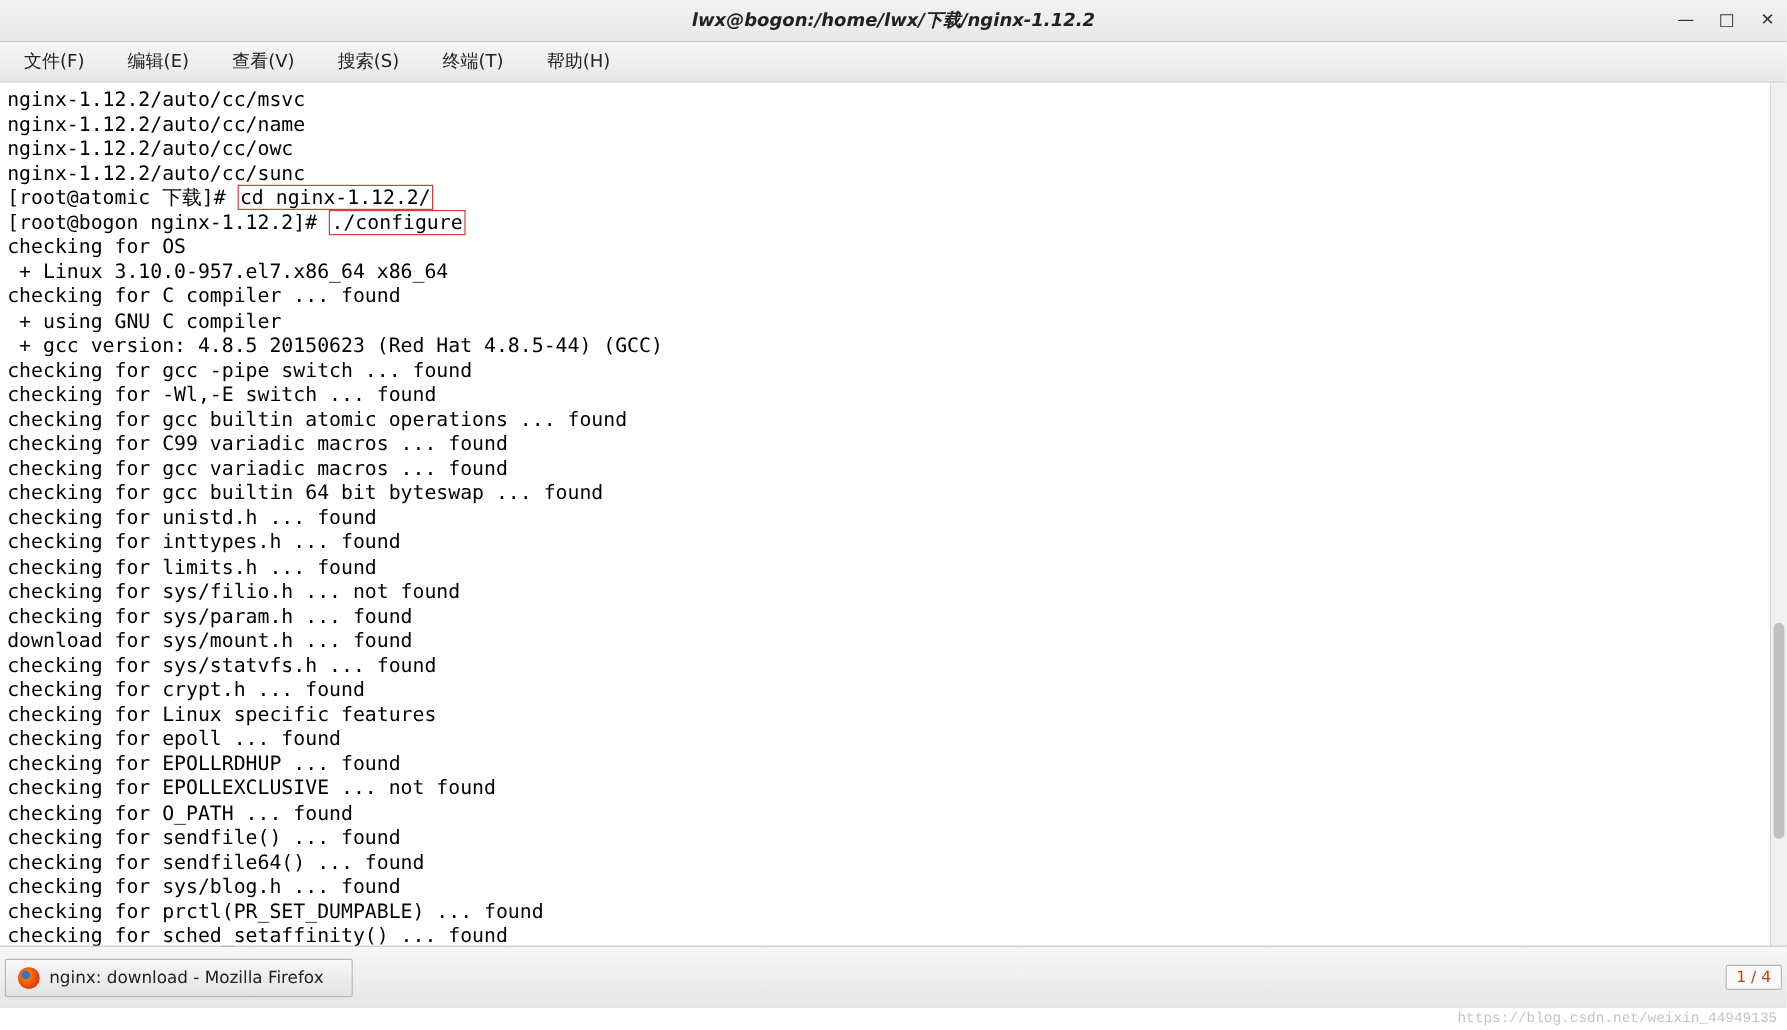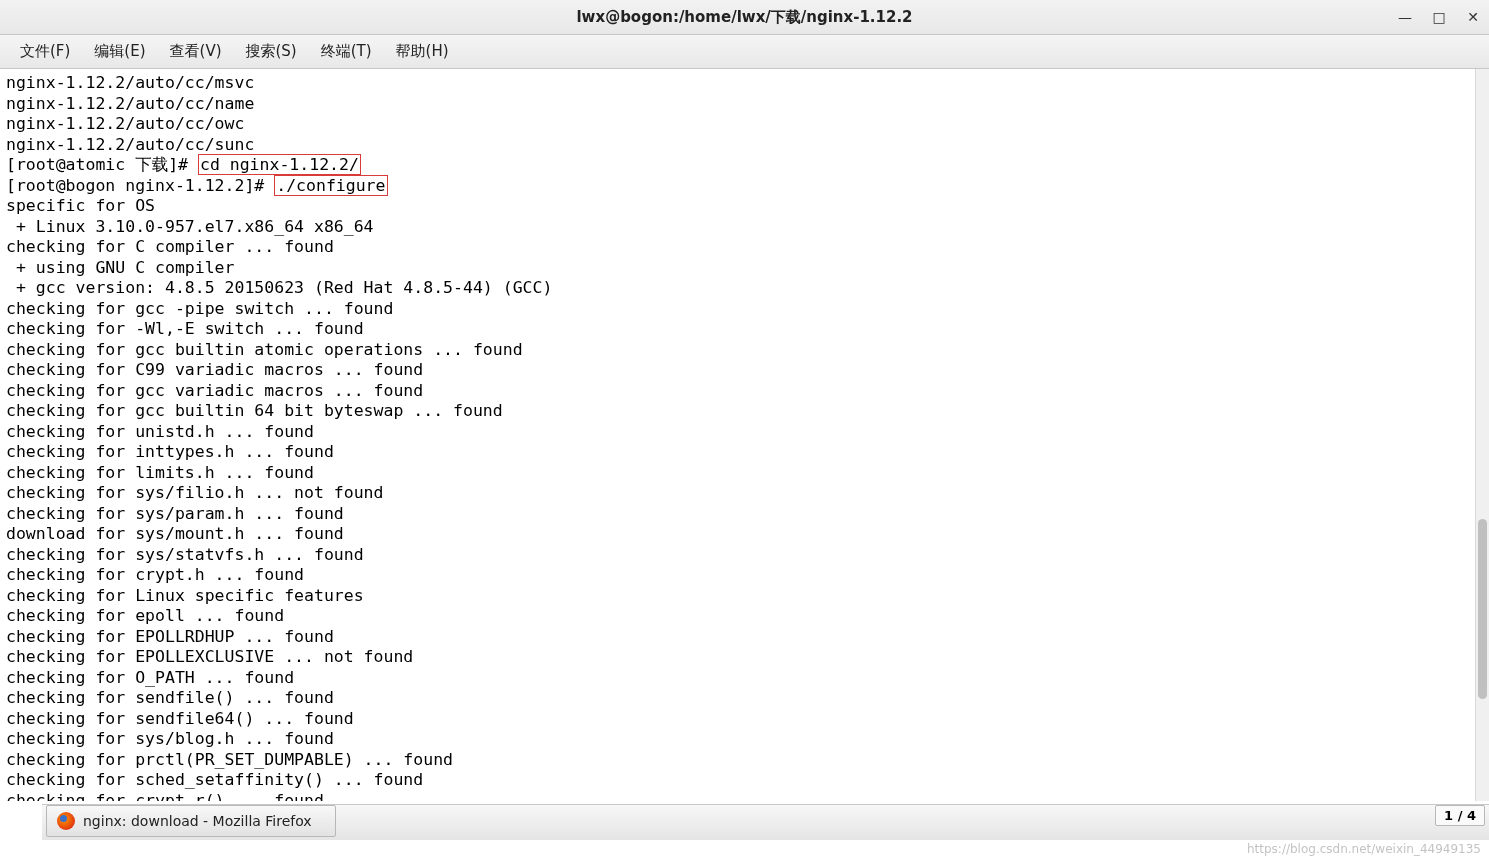--- a/index.html
+++ b/index.html
@@ -20,20 +20,21 @@
       align-items: center;
       position: relative;
     }
     .titlebar-title {
       position: absolute;
       left: 50%;
       transform: translateX(-50%);
       font-weight: bold;
       font-size: 15px;
       color: #222;
+      font-style: italic;
     }
     .window-controls {
       position: absolute;
       right: 8px;
       display: flex;
       gap: 18px;
       align-items: center;
     }
     .window-controls span {
       cursor: pointer;
@@ -42,21 +43,21 @@
       width: 16px; height: 16px;
       display: inline-flex; align-items: center; justify-content: center;
     }
     .menubar {
       height: 34px;
       background: linear-gradient(to bottom, #f5f5f5, #e8e8e8);
       border-bottom: 1px solid #c8c8c8;
       display: flex;
       align-items: center;
       padding-left: 8px;
-      gap: 0;
+      gap: 12px;
     }
     .menubar-item {
       padding: 6px 12px;
       cursor: pointer;
       font-size: 15px;
       color: #222;
     }
     .terminal {
       position: absolute;
       top: 69px;
@@ -94,27 +95,26 @@
       top: 450px;
       height: 180px;
       background: #c0c0c0;
       border-radius: 5px;
     }
     .taskbar {
       position: absolute;
       bottom: 18px;
       left: 0;
       right: 0;
-      height: 36px;
+      height: 52px;
       background: linear-gradient(to bottom, #f7f7f7, #e5e5e5);
       border-top: 1px solid #c8c8c8;
       display: flex;
-      align-items: flex-start;
+      align-items: center;
       padding: 0 4px;
-      margin-left: 42px;
     }
     .taskbar-item {
       height: 32px;
       display: flex;
       align-items: center;
       padding: 0 10px;
       margin-right: 2px;
       border: 1px solid #b8b8b8;
       background: linear-gradient(to bottom, #f8f8f8, #e2e2e2);
       border-radius: 2px;
@@ -159,32 +159,32 @@
     .term-icon::after {
       content: '>_'; color: #ccc; font-size: 8px; position: absolute; top: 0; left: 2px;
     }
     .workspace-indicator {
       margin-left: auto;
       padding: 2px 8px;
       border: 1px solid #b8b8b8;
       background: #fafafa;
       border-radius: 2px;
       font-size: 13px;
-      color: #000000;
-      font-weight: bold;
+      color: #c2410c;
     }
     .watermark {
       position: absolute;
       right: 8px;
       bottom: 0;
       height: 18px;
       font-size: 12px;
       color: rgba(120,120,120,0.45);
       display: flex;
       align-items: center;
+      font-family: Liberation Mono, monospace;
     }
   </style>
 </head>
 <body>
 
 <div class="titlebar">
   <div class="titlebar-title">lwx@bogon:/home/lwx/下载/nginx-1.12.2</div>
   <div class="window-controls">
     <span>—</span>
     <span>□</span>
@@ -201,21 +201,21 @@
   <div class="menubar-item">帮助(H)</div>
 </div>
 
 <div class="terminal">
 <pre><span>nginx-1.12.2/auto/cc/msvc</span>
 <span>nginx-1.12.2/auto/cc/name</span>
 <span>nginx-1.12.2/auto/cc/owc</span>
 <span>nginx-1.12.2/auto/cc/sunc</span>
 <span><span>[root@atomic 下载]# </span><span class="highlight-box">cd nginx-1.12.2/</span></span>
 <span><span>[root@bogon nginx-1.12.2]# </span><span class="highlight-box">./configure</span></span>
-<span>specific for OS</span>
+<span>checking for OS</span>
 <span> + Linux 3.10.0-957.el7.x86_64 x86_64</span>
 <span>checking for C compiler ... found</span>
 <span> + using GNU C compiler</span>
 <span> + gcc version: 4.8.5 20150623 (Red Hat 4.8.5-44) (GCC)</span>
 <span>checking for gcc -pipe switch ... found</span>
 <span>checking for -Wl,-E switch ... found</span>
 <span>checking for gcc builtin atomic operations ... found</span>
 <span>checking for C99 variadic macros ... found</span>
 <span>checking for gcc variadic macros ... found</span>
 <span>checking for gcc builtin 64 bit byteswap ... found</span>

